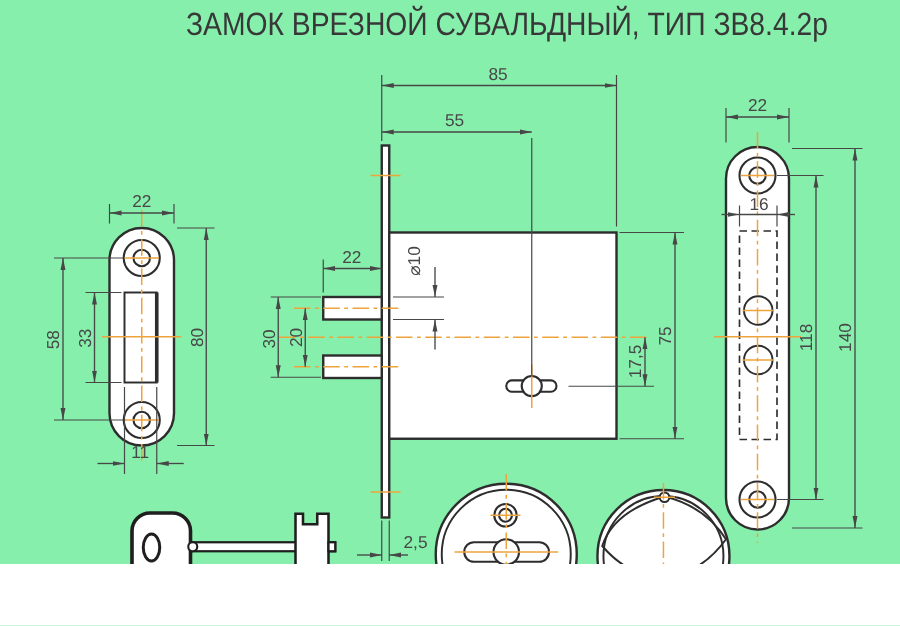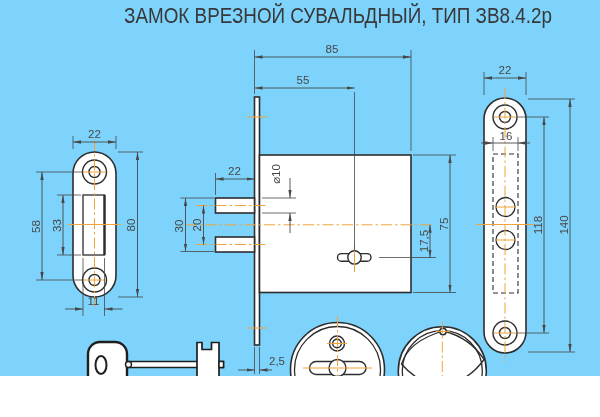--- a/index.html
+++ b/index.html
@@ -1,16 +1,16 @@
 <!DOCTYPE html>
 <html><head>
 <meta charset="utf-8">
 <style>
   html,body{margin:0;padding:0;background:#ffffff;}
-  .stage{position:relative;width:600px;height:376px;background:#7dd3fc;overflow:hidden;
+  .stage{position:relative;width:600px;height:376px;background:#86efac;overflow:hidden;
          font-family:"Liberation Sans","DejaVu Sans",sans-serif;}
   svg{display:block;}
   svg text{font-family:"Liberation Sans","DejaVu Sans",sans-serif;font-size:11.5px;fill:#474747;}
   svg text.ttl{font-size:21.5px;fill:#383838;}
   .olw{fill:#ffffff;stroke:#2d2d2d;stroke-width:1.6;}
   .ol2{fill:none;stroke:#2d2d2d;stroke-width:1.3;}
   .olwf{fill:#ffffff;stroke:#2d2d2d;stroke-width:1.4;}
   .dash{fill:none;stroke:#2d2d2d;stroke-width:1.1;stroke-dasharray:5 3;}
   .dim{fill:none;stroke:#474747;stroke-width:0.9;}
   .ext{fill:none;stroke:#474747;stroke-width:0.8;}

